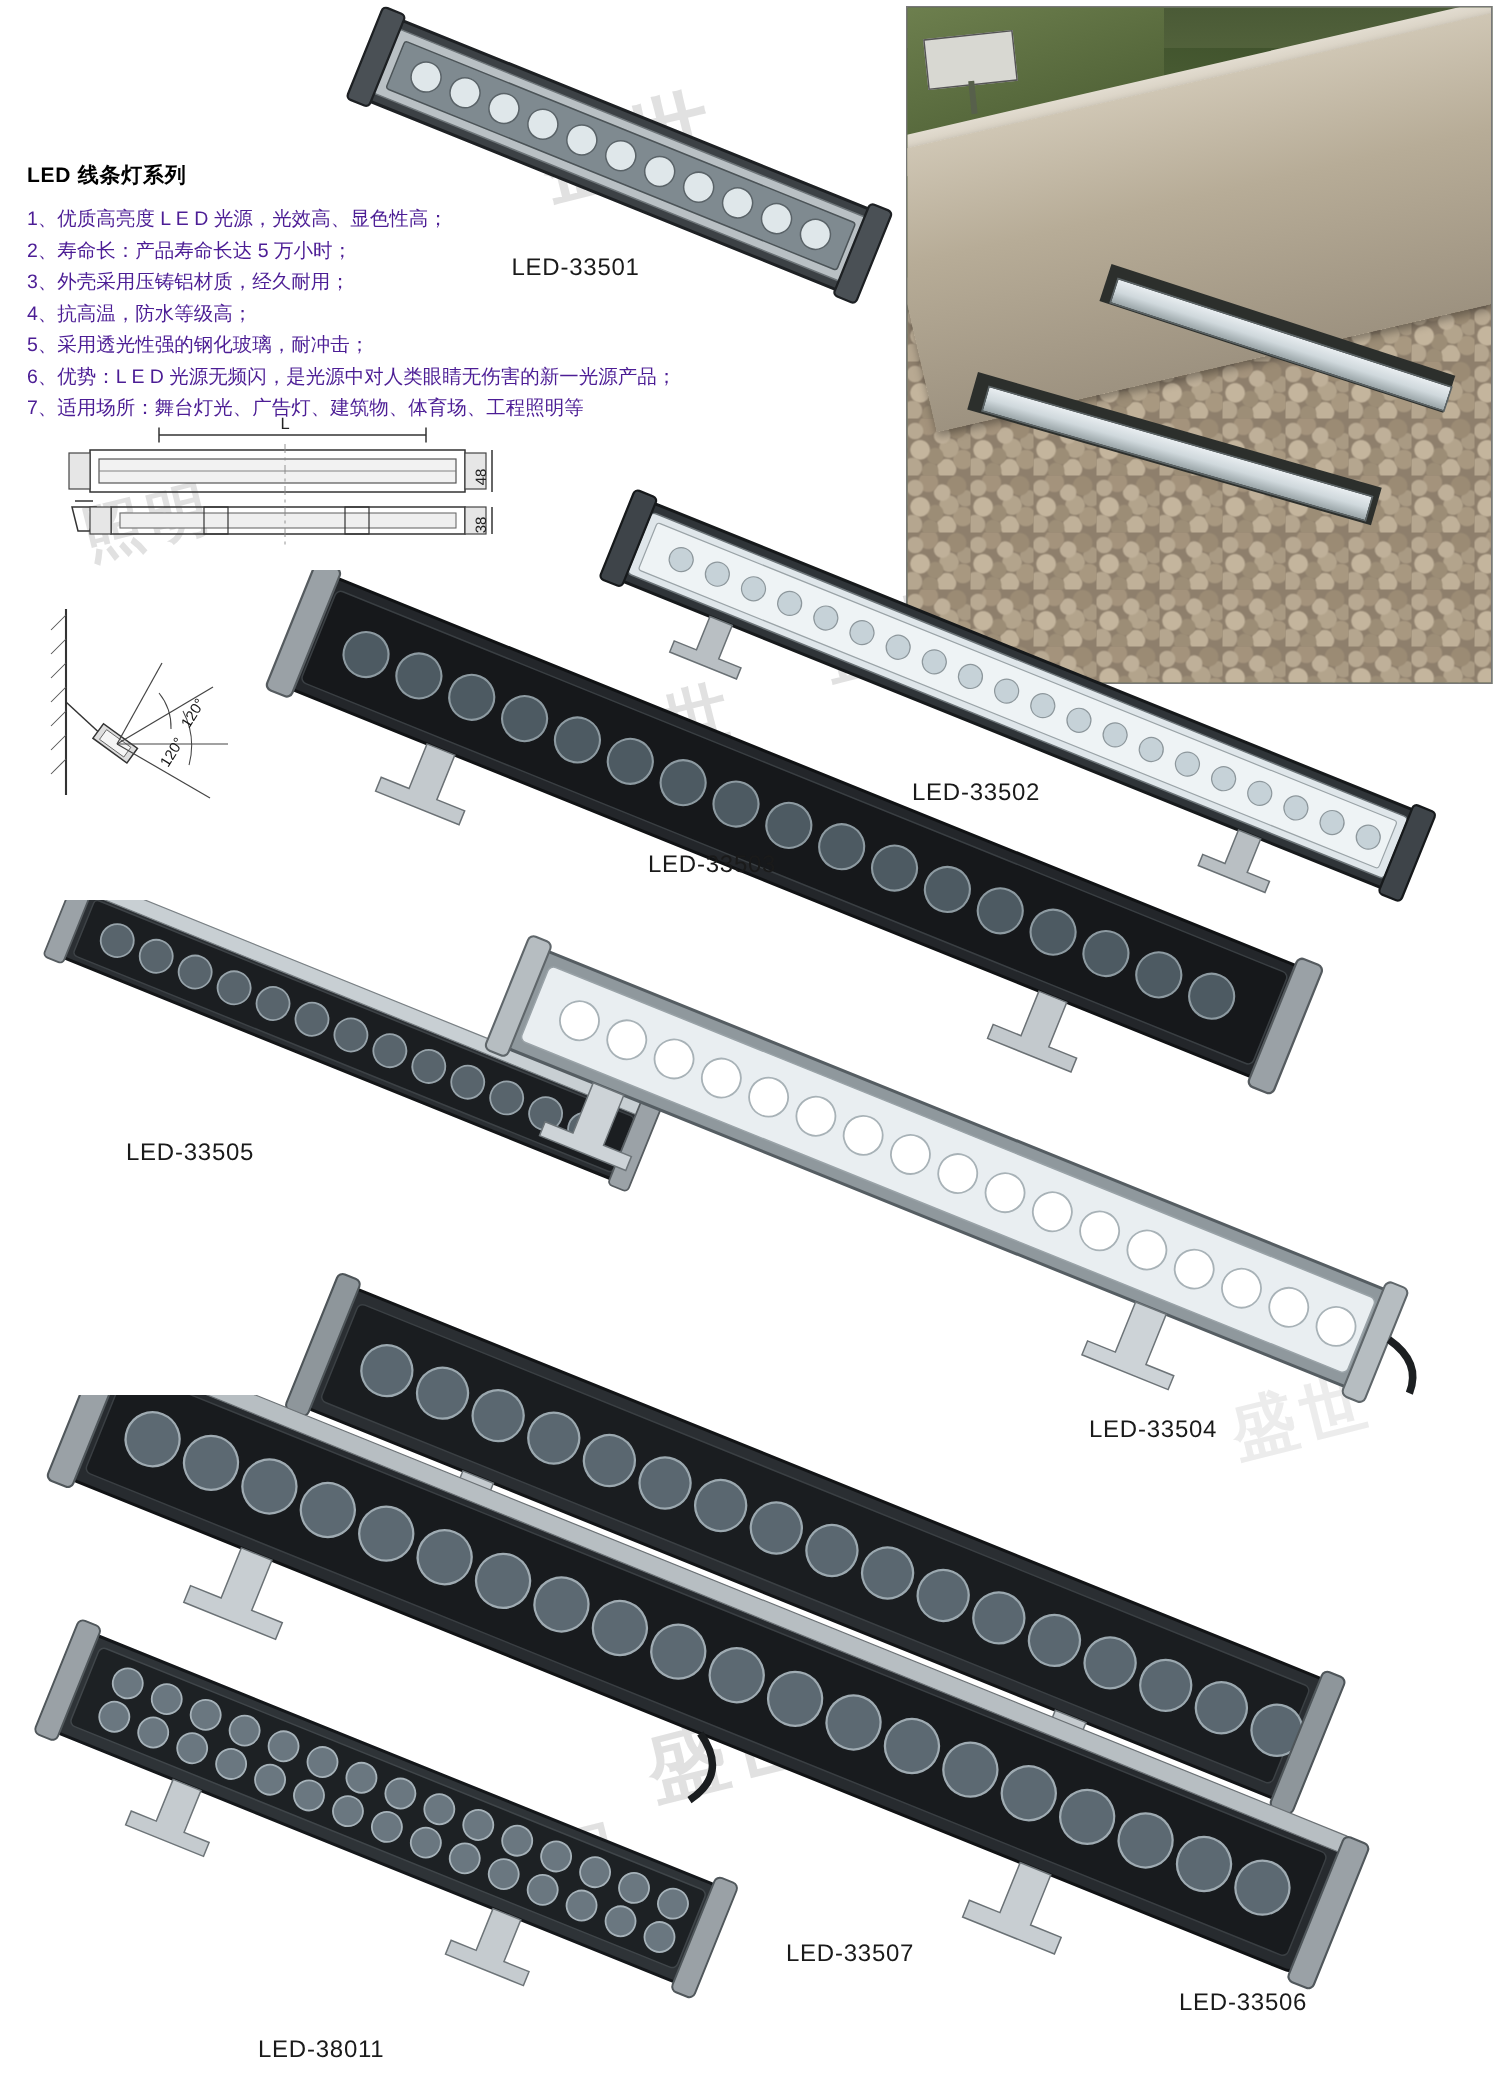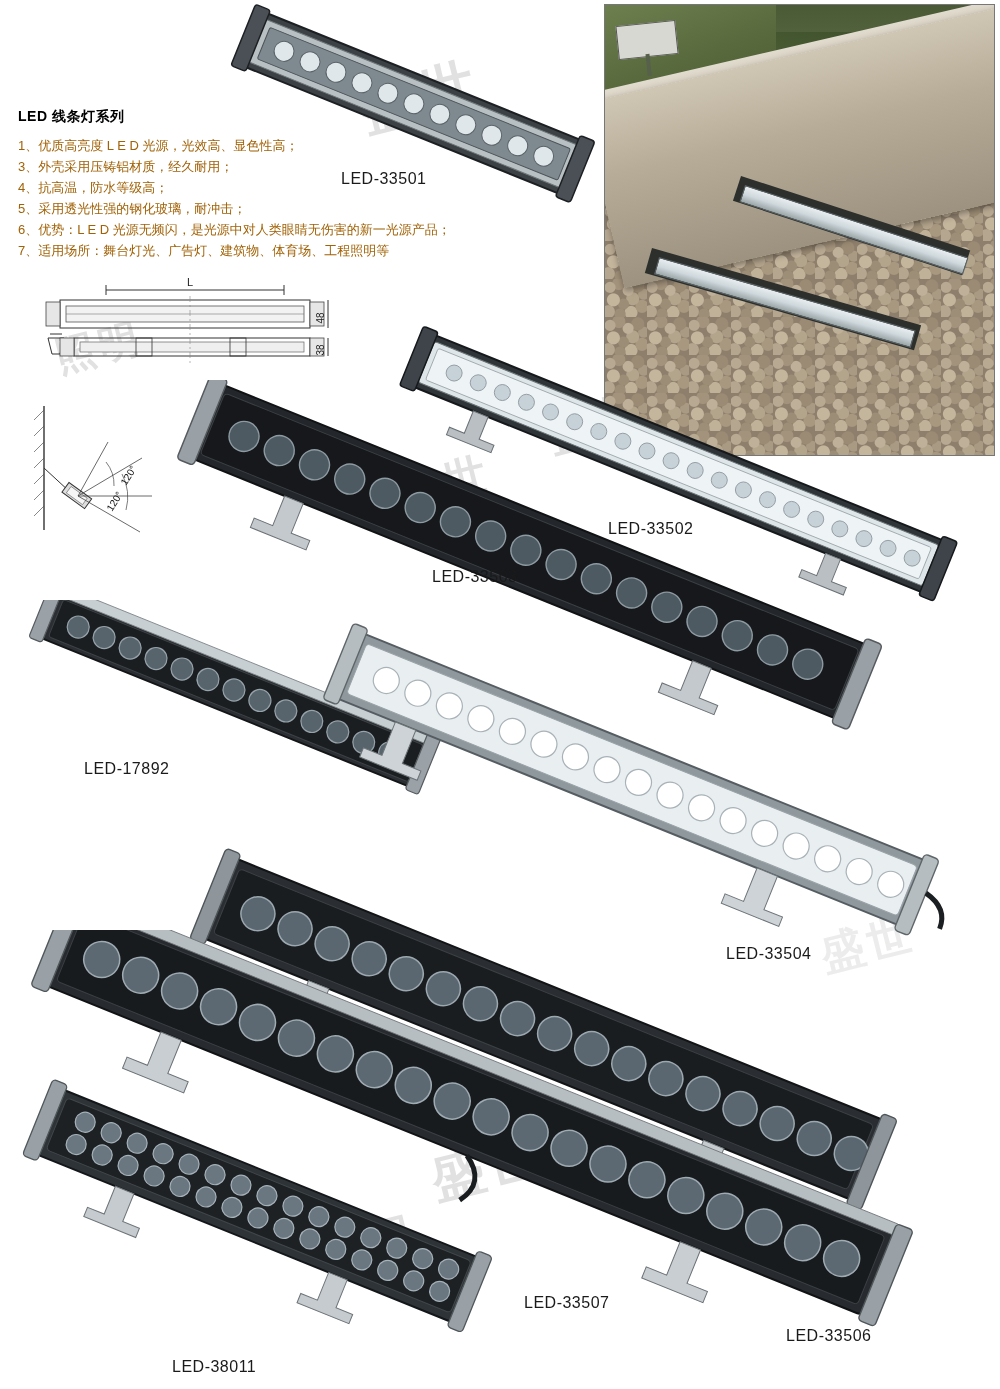--- a/index.html
+++ b/index.html
@@ -28,21 +28,21 @@
   .spec-title {
     font-size: 14px;
     font-weight: bold;
     color: #000;
     letter-spacing: 0.5px;
     margin-bottom: 9px;
     margin-top: 13px;
   }
   .spec-line {
     font-size: 13px;
-    color: #a16207;
+    color: #4c1d95;
     line-height: 21px;
     white-space: nowrap;
   }
 
   
   .model-label {
     position: absolute;
     font-size: 16px;
     color: #1a1a1a;
     letter-spacing: 0.5px;
@@ -184,20 +184,21 @@
     <div class="wall"></div>
     <div class="darkchannel a"></div>
     <div class="lightstrip a"></div>
     <div class="darkchannel b"></div>
     <div class="lightstrip b"></div>
   </div>
 
   <div class="spec-block">
     <div class="spec-title">LED 线条灯系列</div>
     <div class="spec-line">1、优质高亮度 L E D 光源，光效高、显色性高；</div>
+    <div class="spec-line">2、寿命长：产品寿命长达 5 万小时；</div>
     <div class="spec-line">3、外壳采用压铸铝材质，经久耐用；</div>
     <div class="spec-line">4、抗高温，防水等级高；</div>
     <div class="spec-line">5、采用透光性强的钢化玻璃，耐冲击；</div>
     <div class="spec-line">6、优势：L E D 光源无频闪，是光源中对人类眼睛无伤害的新一光源产品；</div>
     <div class="spec-line">7、适用场所：舞台灯光、广告灯、建筑物、体育场、工程照明等</div>
   </div>
 
   <svg class="drawing" style="left:40px; top:276px;" width="290" height="100">
 
     <line x1="66" y1="14" x2="244" y2="14" stroke="#333" stroke-width="1"></line>
@@ -367,21 +368,21 @@
           <circle cx="270" cy="90" r="11"></circle>
         <circle cx="298" cy="90" r="11"></circle>
           <circle cx="326" cy="90" r="11"></circle>
           <circle cx="354" cy="90" r="11"></circle>
         <circle cx="382" cy="90" r="11"></circle>
       </g>
       <rect x="4" y="56" width="14" height="62" rx="3" fill="#9ba2a7" stroke="#565c60" stroke-width="1.2"></rect>
       <rect x="410" y="56" width="14" height="62" rx="3" fill="#9ba2a7" stroke="#565c60" stroke-width="1.2"></rect>
     </g>
   </svg>
-  <div class="model-label" style="left:84px; top:760px;">LED-17892</div>
+  <div class="model-label" style="left:84px; top:760px;">LED-33505</div>
 
   <svg class="drawing" style="left:310px; top:620px;" width="680" height="360">
     <g transform="rotate(22 335 165)">
       <rect x="16" y="130" width="610" height="70" rx="5" fill="#8f989d" stroke="#555d62" stroke-width="2"></rect>
       <rect x="24" y="138" width="594" height="54" rx="4" fill="#e9eef1" stroke="#9aa3a8" stroke-width="1"></rect>
       <g fill="#ffffff" stroke="#a8b2b7" stroke-width="1.2">
         <circle cx="56" cy="165" r="13"></circle>
           <circle cx="90" cy="165" r="13"></circle>
           <circle cx="124" cy="165" r="13"></circle>
         <circle cx="158" cy="165" r="13"></circle>

